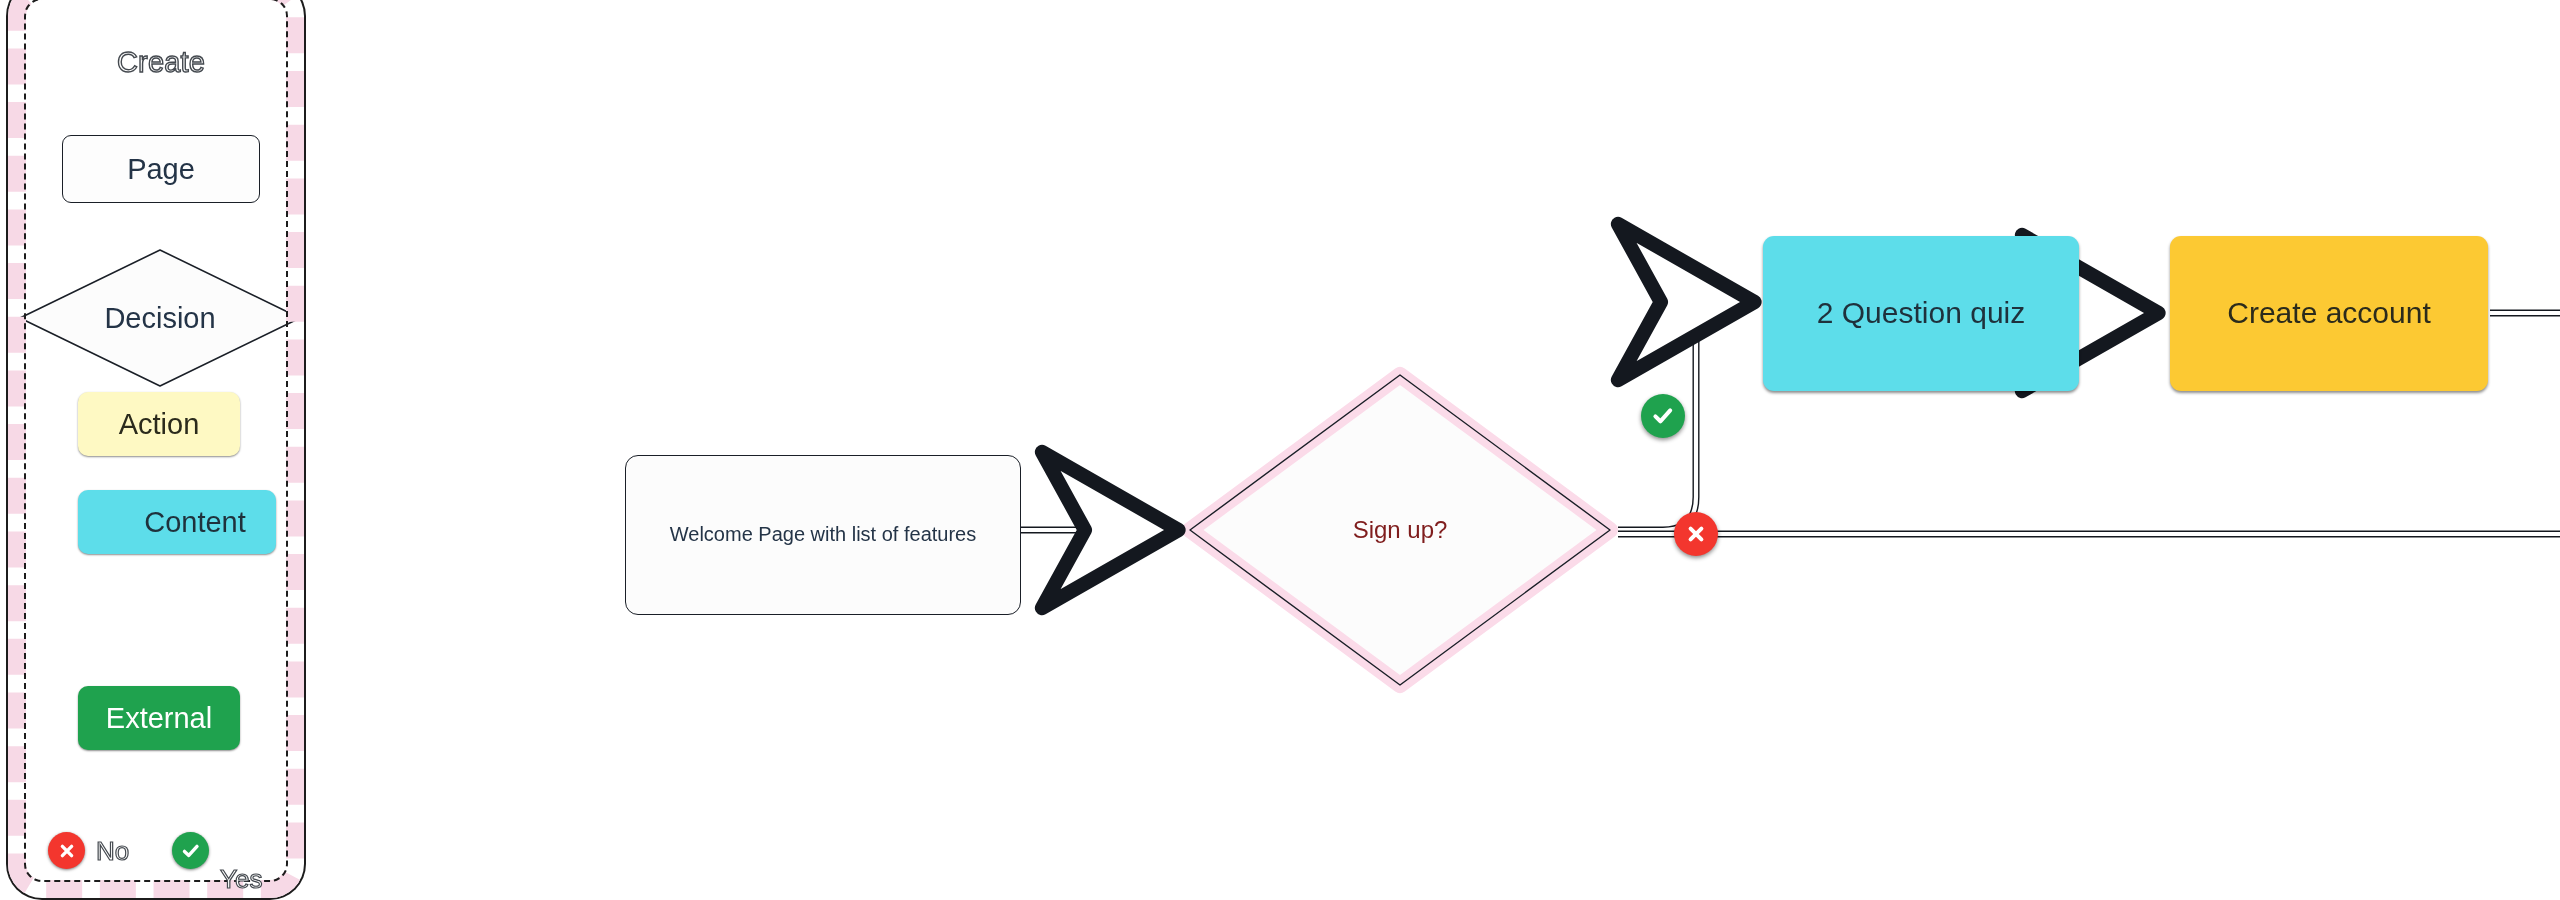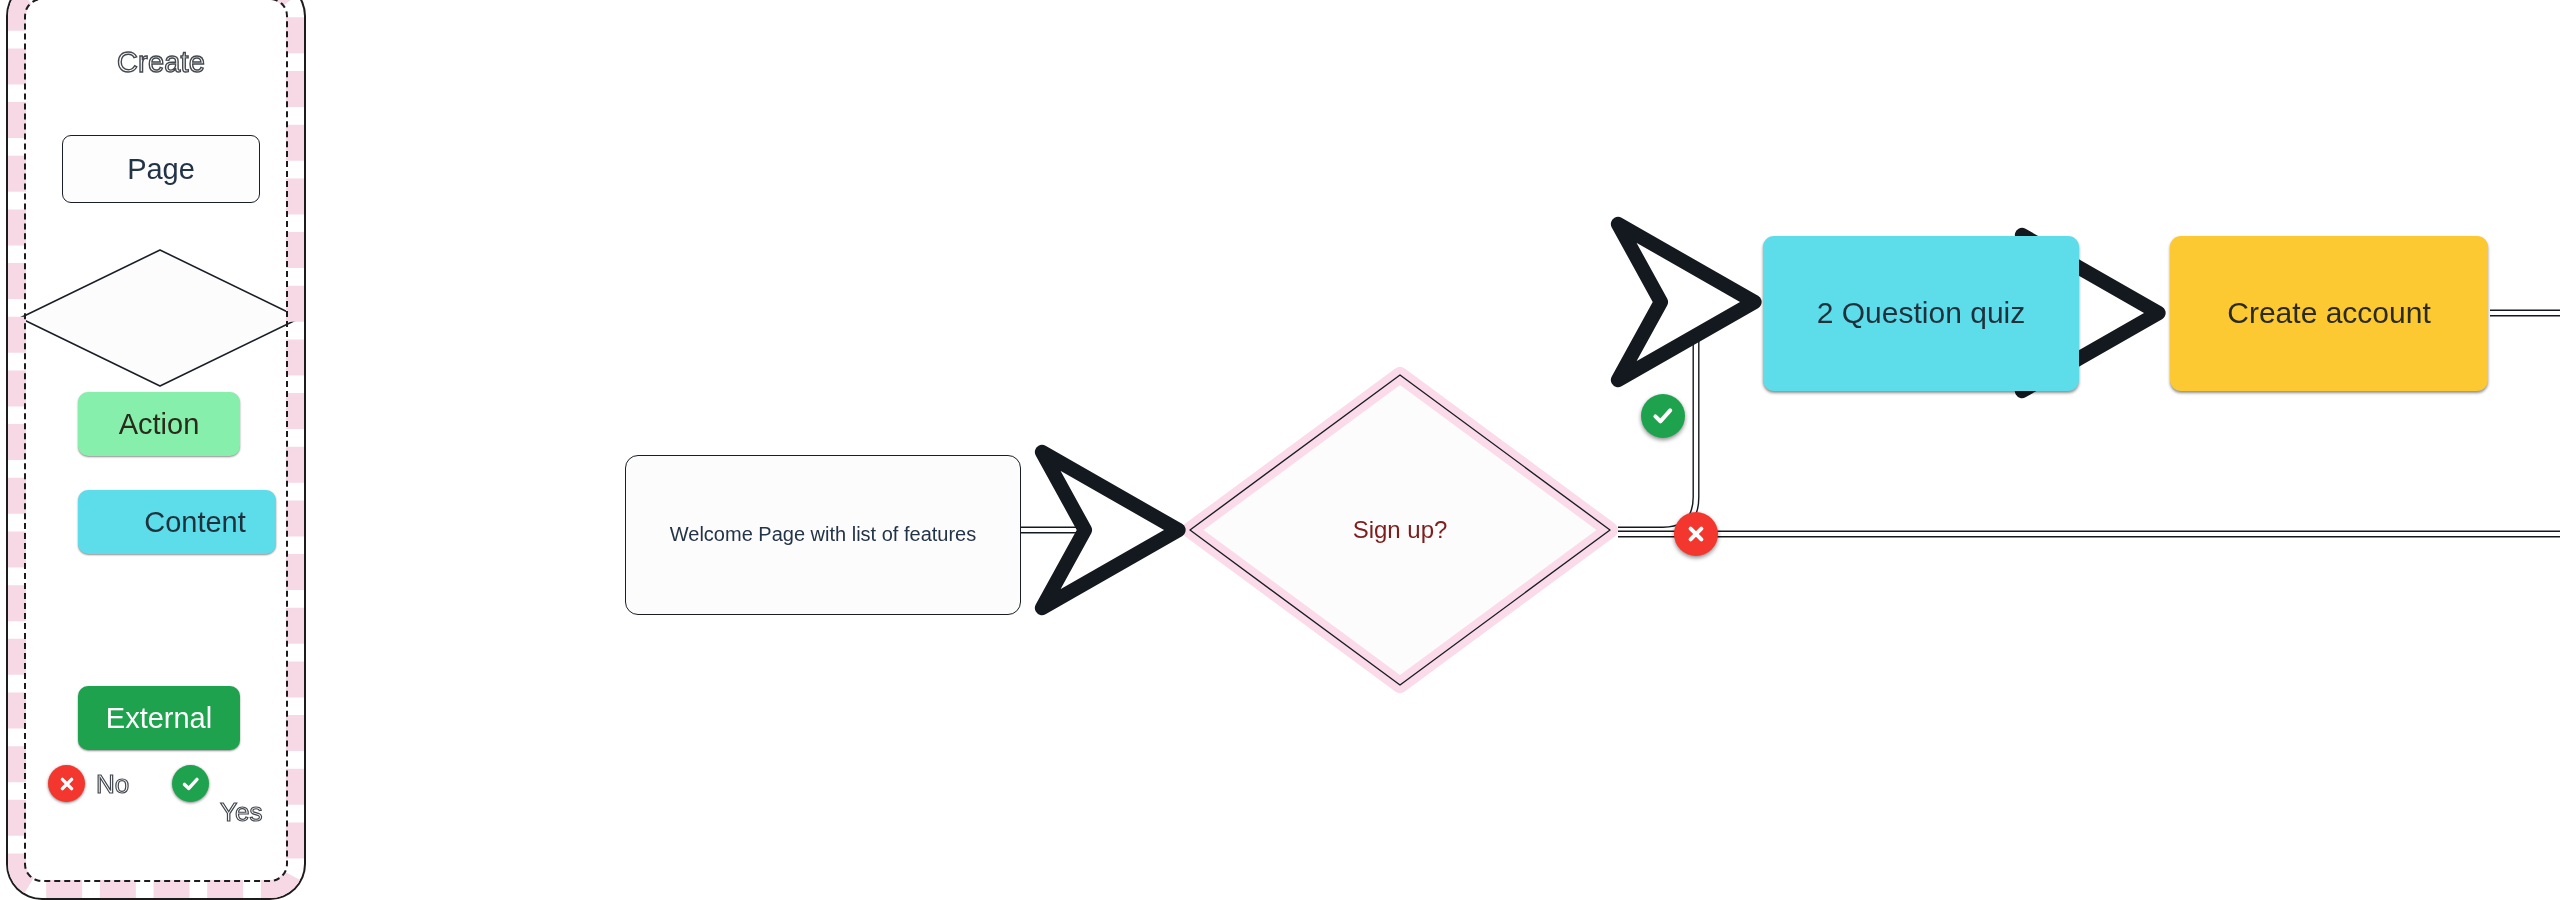--- a/index.html
+++ b/index.html
@@ -103,21 +103,21 @@
     box-shadow: 0 1px 2px rgba(0,0,0,0.45);
   }
   .lg-action  { top: 392px; }
   .lg-content { top: 490px; }
   .lg-footer  { top: 588px; }
   .lg-external{ top: 686px; }
 
   .lg-badgerow {
     position: absolute;
     left: 0;
-    top: 760px;
+    top: 827px;
     width: 322px;
     height: 50px;
   }
   .badge {
     position: absolute;
     width: 37px;
     height: 37px;
     border-radius: 50%;
     display: flex;
     align-items: center;
@@ -273,22 +273,25 @@
 <div id="legend-cluster">
 
   <div class="legend-frame"></div>
 
   <div class="legend-title">Create</div>
 
   <div class="lg-page">
     <span>Page</span>
   </div>
 
-
-  <div class="lg-box lg-action" style="background:#86efac;color:#2b2b1c;">
+  <div class="lg-decision-wrap">
+    <div class="lg-decision-label">Decision</div>
+  </div>
+
+  <div class="lg-box lg-action" style="background:#fef9c3;color:#2b2b1c;">
     <span>Action</span>
   </div>
 
   <div class="lg-box lg-content" style="background:#5dddea;color:#1f313c;padding-left:36px;">
     <span>Content</span>
   </div>
 
 
   <div class="lg-box lg-external" style="background:#1fa24e;color:#ffffff;">
     <span>External</span>

